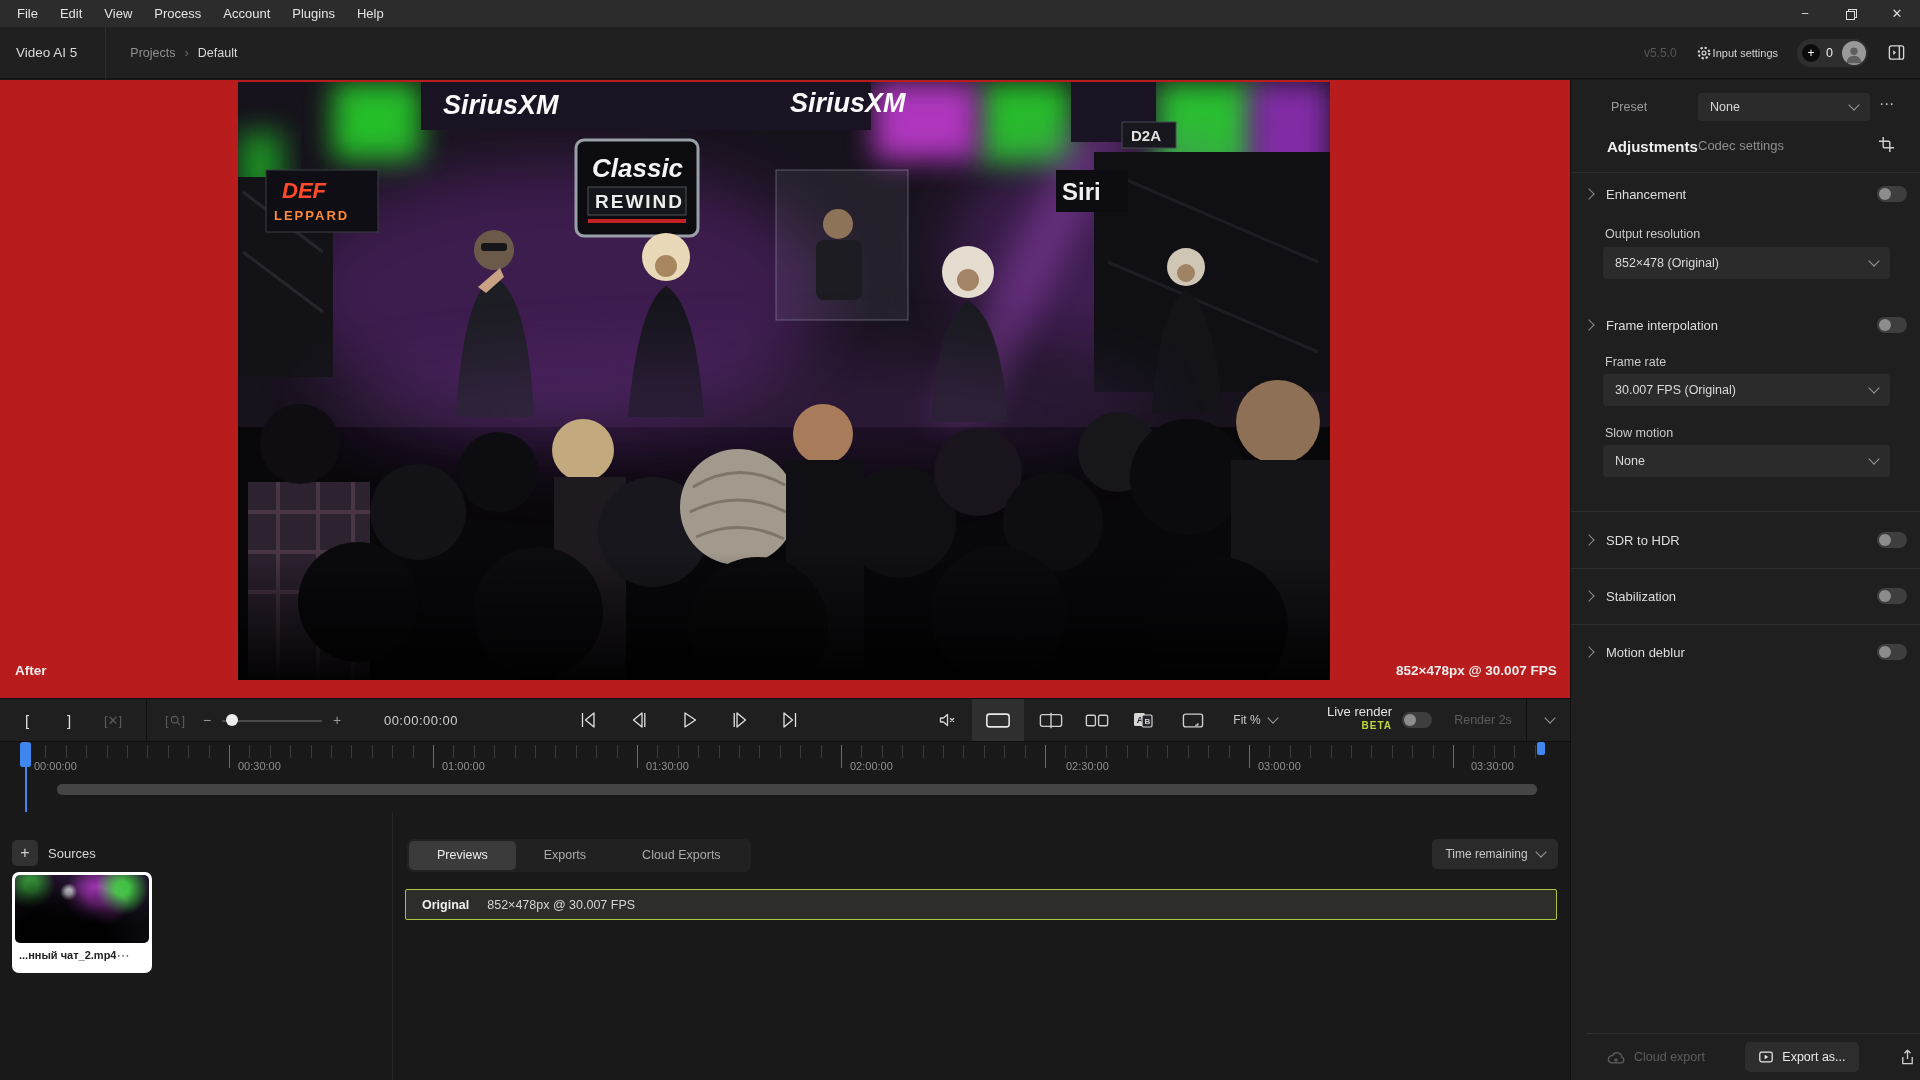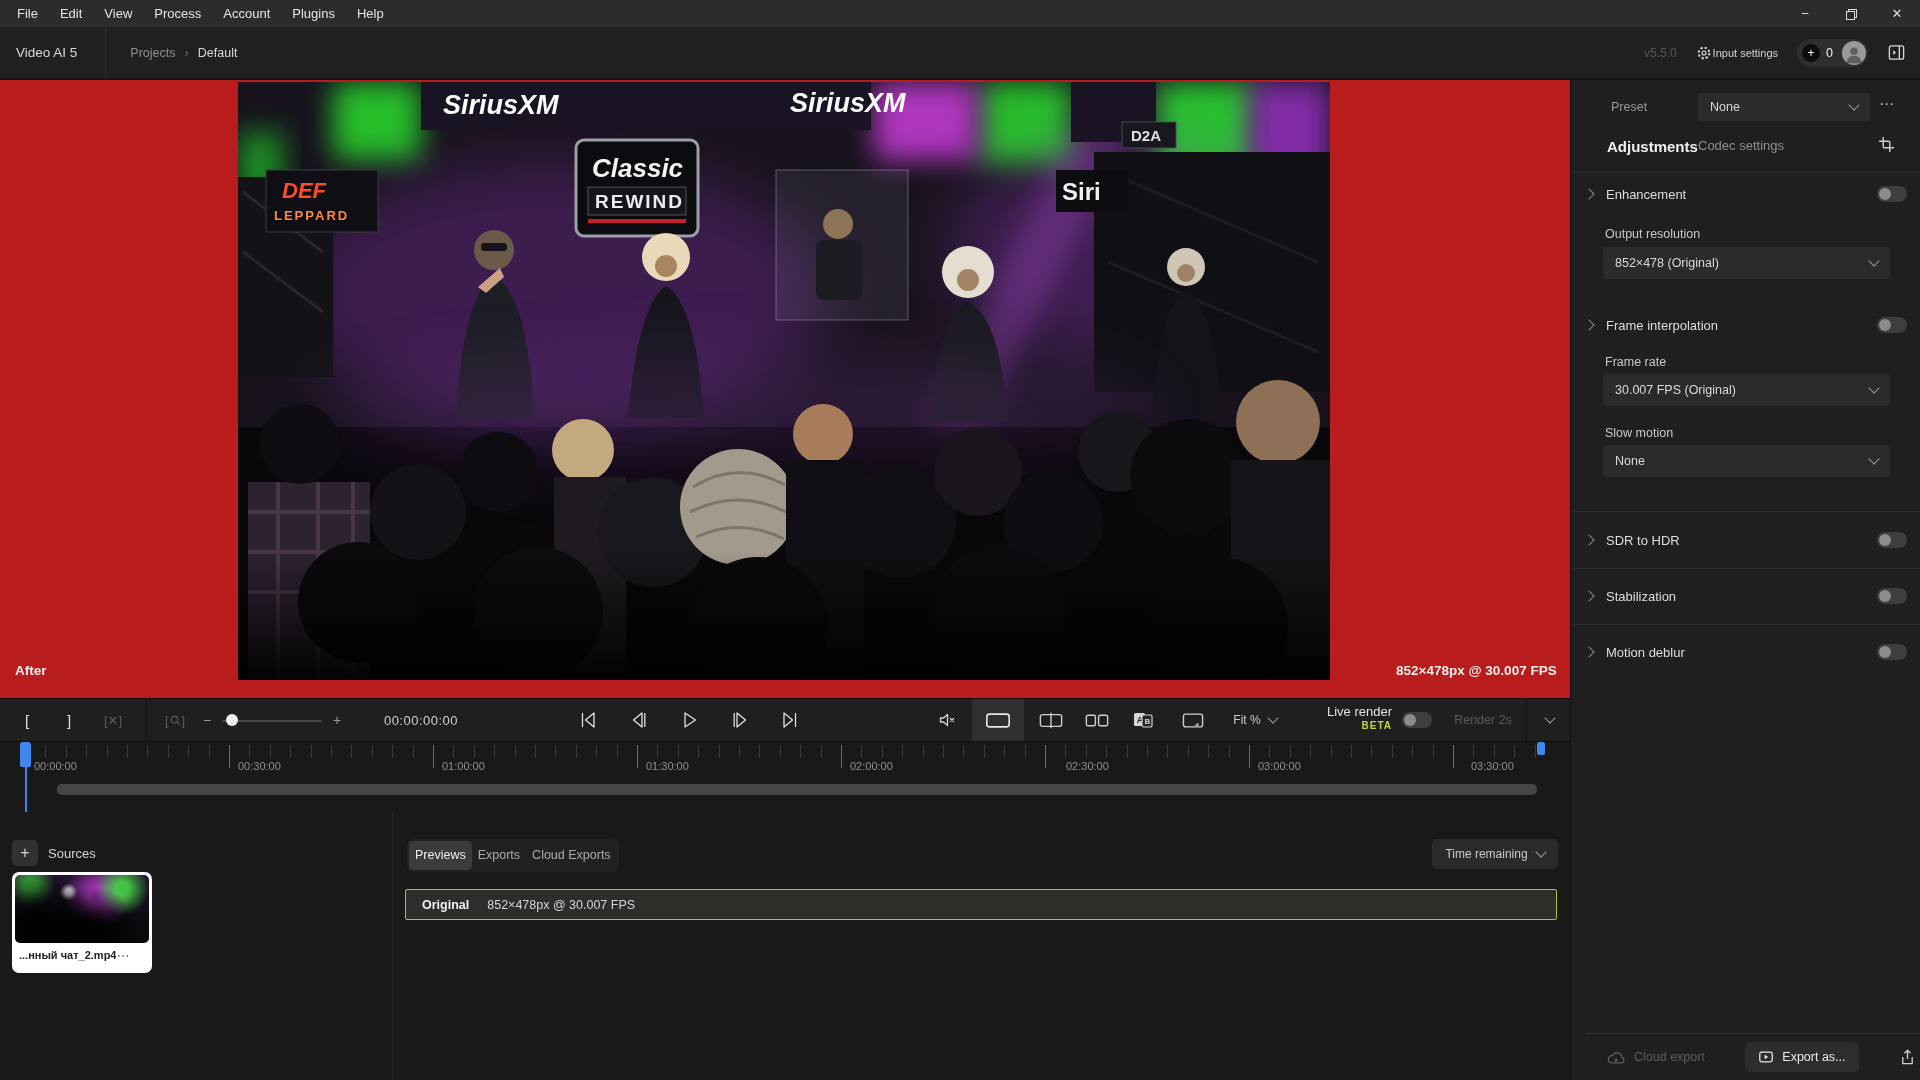--- a/index.html
+++ b/index.html
@@ -74,21 +74,21 @@
        radial-gradient(circle at 55% 95%,rgba(0,0,0,.95) 18%,transparent 55%),
        radial-gradient(circle at 80% 20%,rgba(70,220,70,.85) 6%,transparent 22%),
        radial-gradient(circle at 12% 15%,rgba(70,220,70,.7) 5%,transparent 18%),
        radial-gradient(circle at 40% 25%,rgba(225,225,230,.9) 3%,transparent 9%),
        radial-gradient(circle at 62% 30%,rgba(190,60,210,.8) 10%,transparent 35%),
        linear-gradient(#241430,#0a0a0e 70%);}
   .fnrow{height:24px;display:flex;align-items:center;padding:0 4px;}
   .fname{font-size:11px;font-weight:bold;color:#222;white-space:nowrap;overflow:hidden;max-width:104px;}
   .fdots{color:#666;font-size:13px;letter-spacing:1px;}
   .tabstrip{position:absolute;left:407px;top:27px;height:33px;background:#212121;border-radius:6px;display:inline-flex;align-items:center;padding:2px;box-sizing:border-box;}
-  .tab{padding:0 6px;height:29px;line-height:29px;border-radius:5px;font-size:12.5px;color:#ababab;}
+  .tab{padding:0 28px;height:29px;line-height:29px;border-radius:5px;font-size:12.5px;color:#ababab;}
   .tab.active{background:#3b3b3b;color:#ececec;}
   .timeremain{position:absolute;left:1432px;top:27px;width:126px;height:30px;background:#2a2a2a;border-radius:5px;display:flex;align-items:center;justify-content:center;gap:9px;font-size:12px;color:#c9c9c9;}
   .origrow{position:absolute;left:405px;top:77px;width:1152px;height:31px;background:#2d2e29;border:1px solid #a9c53f;border-radius:2px;display:flex;align-items:center;box-sizing:border-box;}
   .origname{font-weight:bold;font-size:12.5px;color:#f0f0f0;margin-left:16px;}
   .originfo{font-size:12.5px;color:#d5d5d5;margin-left:18px;}
   
   .sidebar{position:absolute;left:1570px;top:80px;width:350px;height:1000px;background:#1f1f1f;border-left:1px solid #101010;box-sizing:border-box;}
   .sb{position:absolute;left:0;width:350px;box-sizing:border-box;}
   .sblabel{color:#9a9a9a;font-size:12.5px;}
   .dd{background:#2b2b2b;border-radius:4px;display:flex;align-items:center;justify-content:space-between;padding:0 12px;color:#d9d9d9;font-size:12.5px;box-sizing:border-box;}

